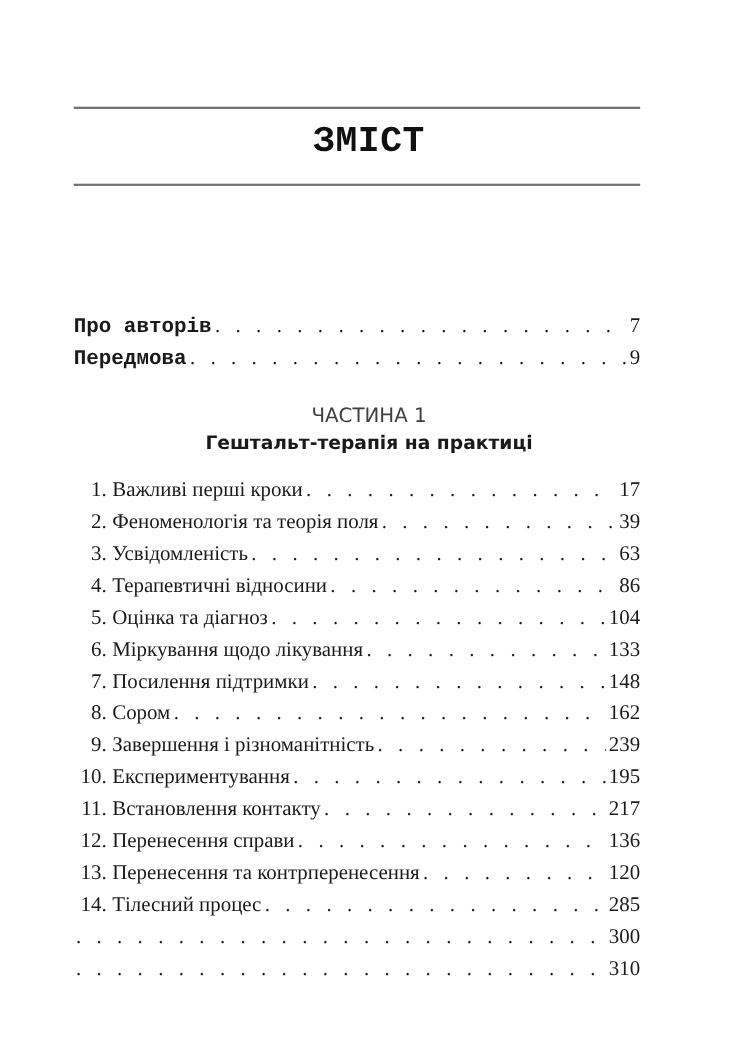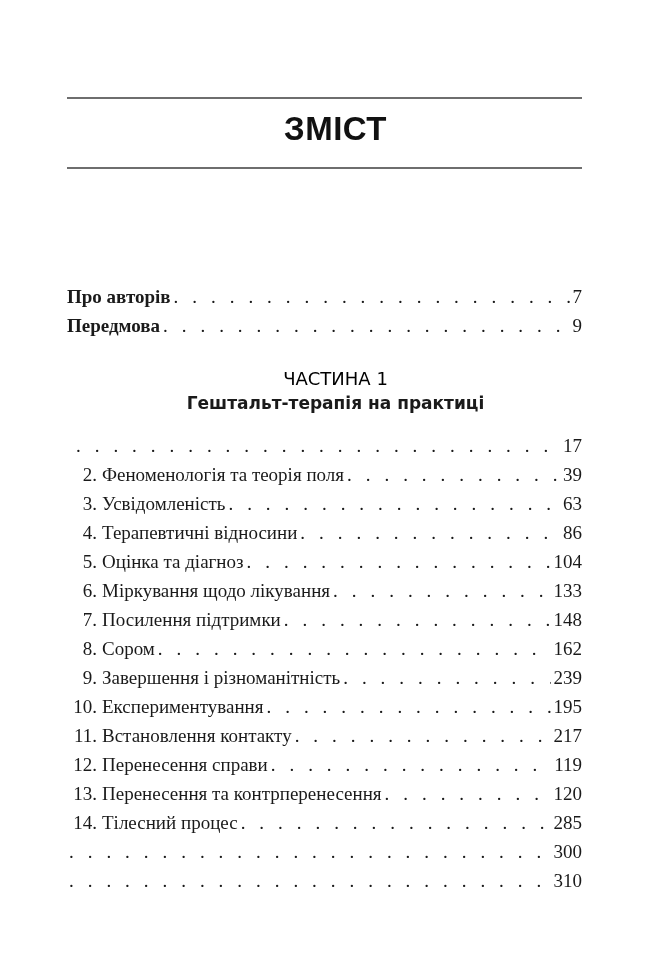--- a/index.html
+++ b/index.html
@@ -22,21 +22,21 @@
       background: #6e6e6e;
     }
     .rule.top { top: 97px; }
     .rule.bottom { top: 167px; }
     .title {
       position: absolute;
       top: 110px;
       left: 0;
       width: 671px;
       text-align: center;
-      font-family: Liberation Sans, sans-serif;
+      font-family: Liberation Mono, monospace;
       font-weight: bold;
       font-size: 33px;
       letter-spacing: 0.5px;
       color: #111;
     }
     .toc-row {
       position: absolute;
       left: 67px;
       width: 515px;
       display: flex;
@@ -52,34 +52,34 @@
       flex: 1 1 auto;
       overflow: hidden;
       margin: 0 3px;
       letter-spacing: 4.6px;
     }
     .toc-row .dots::before {
       content: ". . . . . . . . . . . . . . . . . . . . . . . . . . . . . . . . . . . . . . . . . . . . . . . . . . . . . . . . . . . . . . . . . . . . . . . . . . . . . . . . . . . . . . . . . . . . . . . . . . . . . . . . . . . . . . . . .";
     }
     .toc-row .page { flex: 0 0 auto; text-align: right; }
     .toc-row.front { font-size: 19px; }
-    .toc-row.front .label { font-weight: bold; }
+    .toc-row.front .label { font-weight: bold; font-family: Liberation Mono, monospace; }
     .toc-row.chapter { left: 73px; width: 509px; }
     .toc-row.chapter .num { display: inline-block; width: 24px; text-align: right; margin-right: 5px; }
     .toc-row.chapter.two-digit { left: 66px; width: 516px; justify-content: space-between; }
     .toc-row.chapter.two-digit .num { width: 31px; }
     .part-title {
       position: absolute;
       top: 368px;
       left: 0;
       width: 671px;
       text-align: center;
       font-family: "DejaVu Sans", sans-serif;
       font-size: 18px;
-      color: #000000;
+      color: #404040;
     }
     .part-subtitle {
       position: absolute;
       top: 393px;
       left: 0;
       width: 671px;
       text-align: center;
       font-family: "DejaVu Sans", sans-serif;
       font-weight: bold;
       font-size: 17px;
@@ -102,20 +102,21 @@
   <div class="toc-row front" style="top:312px">
     <span class="label">Передмова</span>
     <span class="dots"></span>
     <span class="page">9</span>
   </div>
 
   <div class="part-title">ЧАСТИНА 1</div>
   <div class="part-subtitle">Гештальт-терапія на практиці</div>
 
   <div class="toc-row chapter" style="top:432px">
+    <span class="label"><span class="num">1.</span><span>Важливі перші кроки</span></span>
     <span class="dots"></span>
     <span class="page">17</span>
   </div>
   <div class="toc-row chapter" style="top:461px">
     <span class="label"><span class="num">2.</span><span>Феноменологія та теорія поля</span></span>
     <span class="dots"></span>
     <span class="page">39</span>
   </div>
   <div class="toc-row chapter" style="top:490px">
     <span class="label"><span class="num">3.</span><span>Усвідомленість</span></span>
@@ -158,21 +159,21 @@
     <span class="page">195</span>
   </div>
   <div class="toc-row chapter two-digit" style="top:722px">
     <span class="label"><span class="num">11.</span><span>Встановлення контакту</span></span>
     <span class="dots"></span>
     <span class="page">217</span>
   </div>
   <div class="toc-row chapter two-digit" style="top:751px">
     <span class="label"><span class="num">12.</span><span>Перенесення справи</span></span>
     <span class="dots"></span>
-    <span class="page">119</span>
+    <span class="page">136</span>
   </div>
   <div class="toc-row chapter two-digit" style="top:780px">
     <span class="label"><span class="num">13.</span><span>Перенесення та контрперенесення</span></span>
     <span class="dots"></span>
     <span class="page">120</span>
   </div>
   <div class="toc-row chapter two-digit" style="top:809px">
     <span class="label"><span class="num">14.</span><span>Тілесний процес</span></span>
     <span class="dots"></span>
     <span class="page">285</span>

